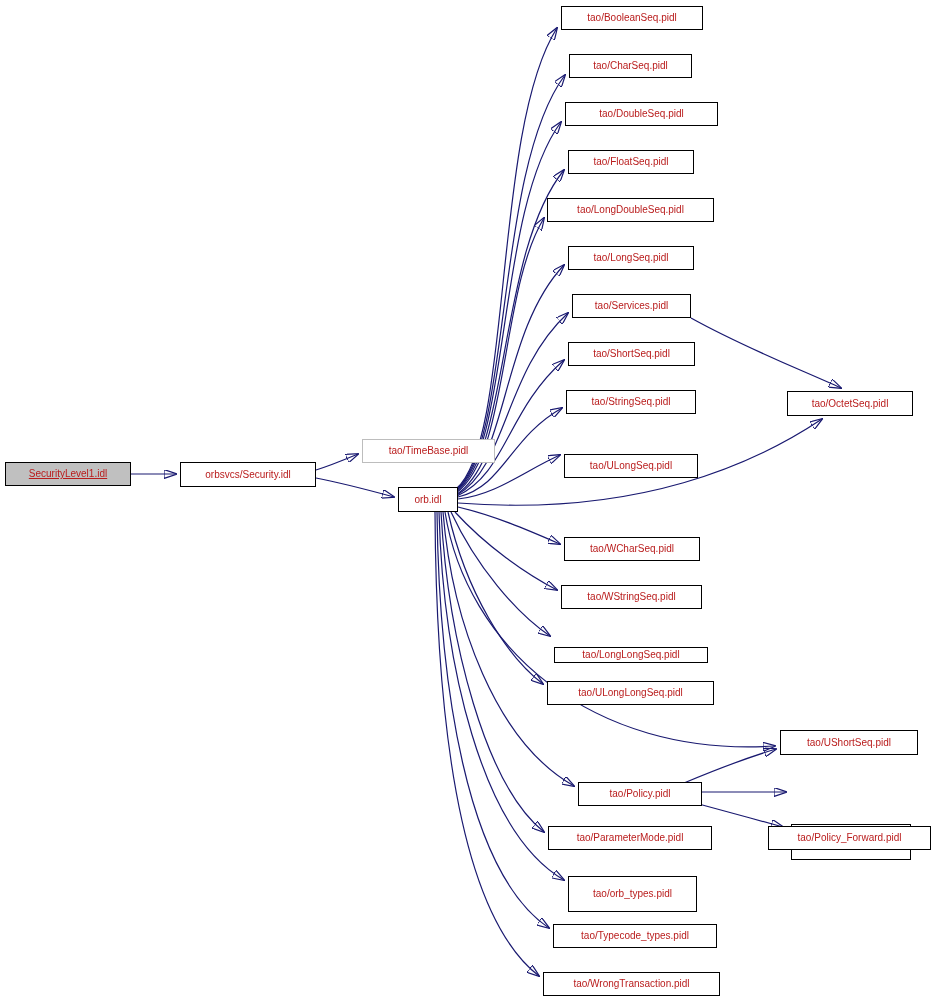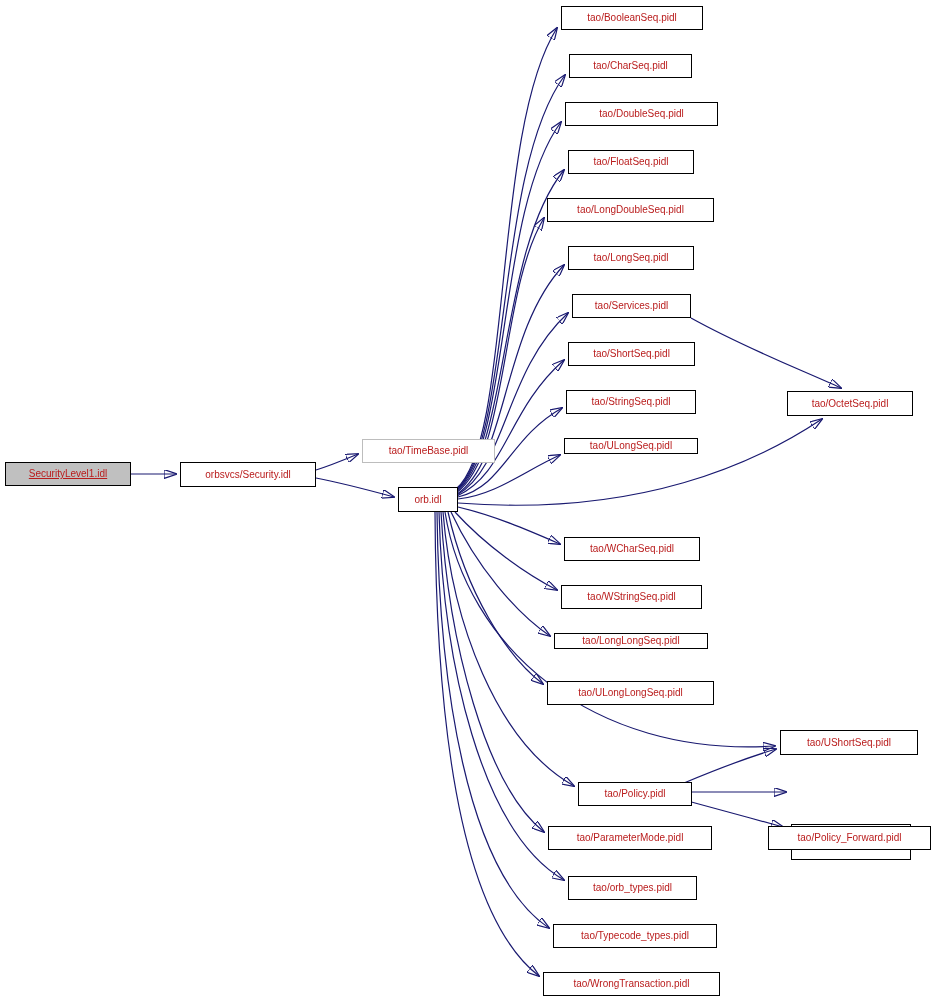--- a/index.html
+++ b/index.html
@@ -84,28 +84,28 @@
 
   <div class="node" style="left:561px;top:6px;width:142px;height:24px">tao/BooleanSeq.pidl</div>
   <div class="node" style="left:569px;top:54px;width:123px;height:24px">tao/CharSeq.pidl</div>
   <div class="node" style="left:565px;top:102px;width:153px;height:24px">tao/DoubleSeq.pidl</div>
   <div class="node" style="left:568px;top:150px;width:126px;height:24px">tao/FloatSeq.pidl</div>
   <div class="node" style="left:547px;top:198px;width:167px;height:24px">tao/LongDoubleSeq.pidl</div>
   <div class="node" style="left:568px;top:246px;width:126px;height:24px">tao/LongSeq.pidl</div>
   <div class="node" style="left:572px;top:294px;width:119px;height:24px">tao/Services.pidl</div>
   <div class="node" style="left:568px;top:342px;width:127px;height:24px">tao/ShortSeq.pidl</div>
   <div class="node" style="left:566px;top:390px;width:130px;height:24px">tao/StringSeq.pidl</div>
-  <div class="node" style="left:564px;top:438px;width:134px;height:16px">tao/ULongSeq.pidl</div>
+  <div class="node" style="left:564px;top:454px;width:134px;height:24px">tao/ULongSeq.pidl</div>
   <div class="node" style="left:787px;top:391px;width:126px;height:25px">tao/OctetSeq.pidl</div>
   <div class="node" style="left:564px;top:537px;width:136px;height:24px">tao/WCharSeq.pidl</div>
   <div class="node" style="left:561px;top:585px;width:141px;height:24px">tao/WStringSeq.pidl</div>
-  <div class="node" style="left:554px;top:633px;width:154px;height:16px">tao/LongLongSeq.pidl</div>
+  <div class="node" style="left:554px;top:647px;width:154px;height:16px">tao/LongLongSeq.pidl</div>
   <div class="node" style="left:547px;top:681px;width:167px;height:24px">tao/ULongLongSeq.pidl</div>
   <div class="node" style="left:780px;top:730px;width:138px;height:25px">tao/UShortSeq.pidl</div>
-  <div class="node" style="left:578px;top:782px;width:114px;height:24px">tao/Policy.pidl</div>
+  <div class="node" style="left:578px;top:782px;width:124px;height:24px">tao/Policy.pidl</div>
   <div class="node" style="left:791px;top:824px;width:120px;height:36px">tao/Current.pidl</div>
   <div class="node" style="left:768px;top:826px;width:163px;height:24px">tao/Policy_Forward.pidl</div>
   <div class="node" style="left:548px;top:826px;width:164px;height:24px">tao/ParameterMode.pidl</div>
-  <div class="node" style="left:568px;top:876px;width:129px;height:24px">tao/orb_types.pidl</div>
+  <div class="node" style="left:568px;top:876px;width:129px;height:36px">tao/orb_types.pidl</div>
   <div class="node" style="left:553px;top:924px;width:164px;height:24px">tao/Typecode_types.pidl</div>
   <div class="node" style="left:543px;top:972px;width:177px;height:24px">tao/WrongTransaction.pidl</div>
 
 </div>
 
 </body></html>

